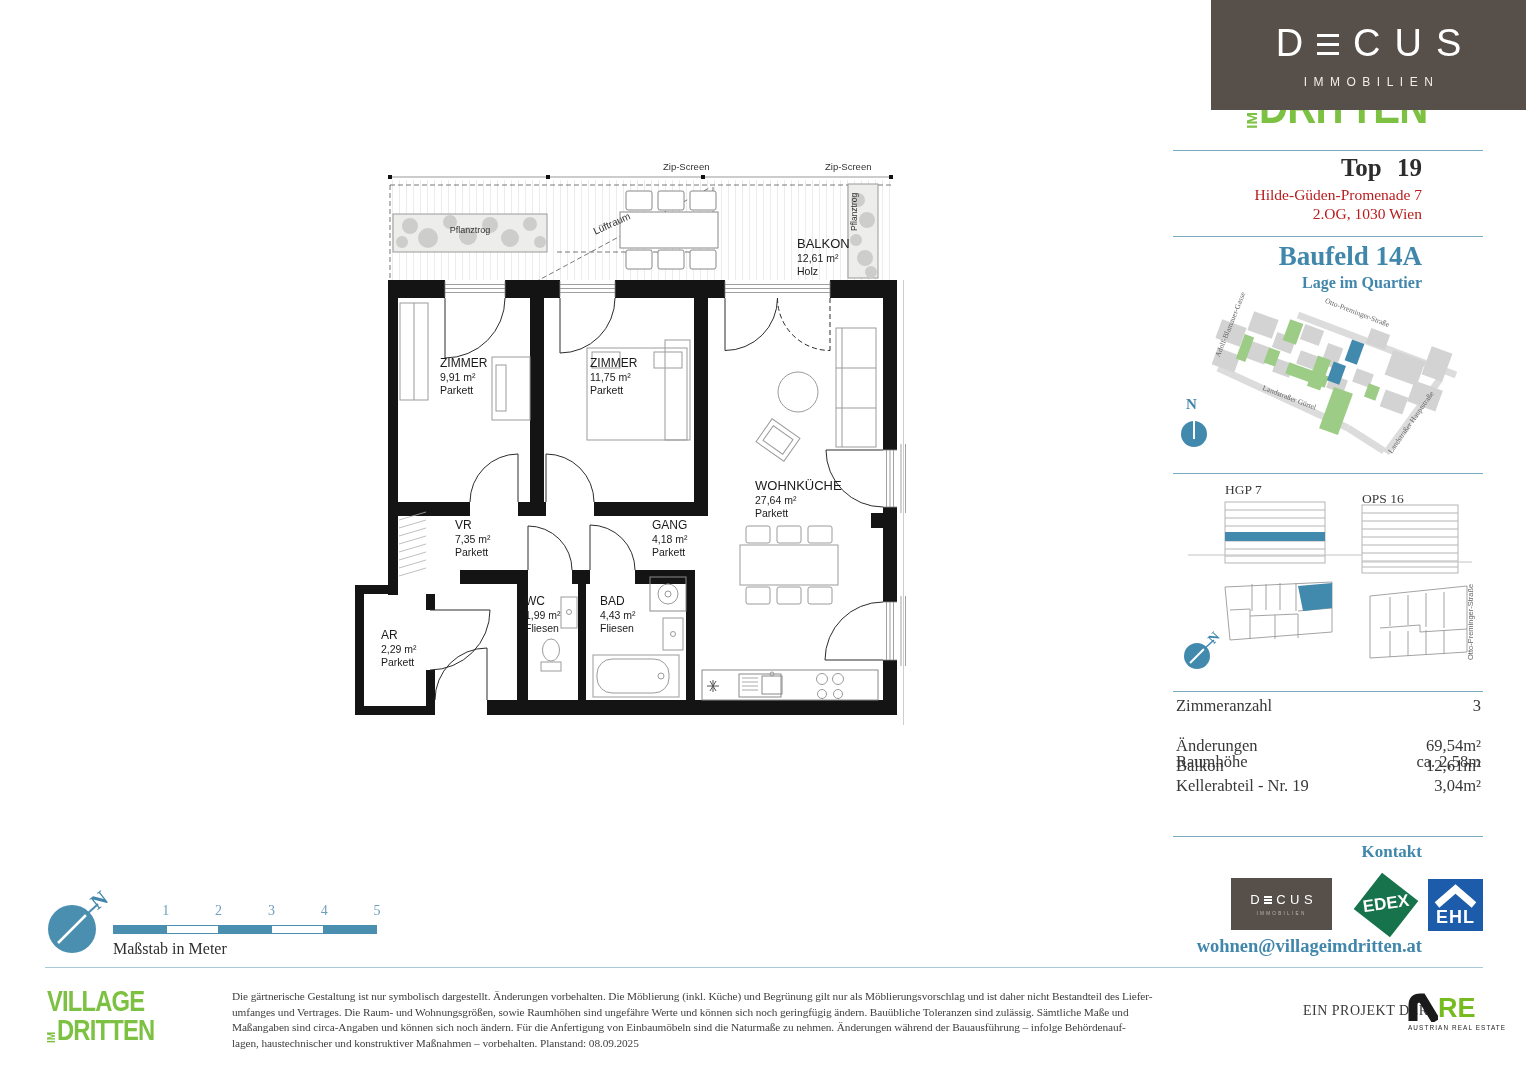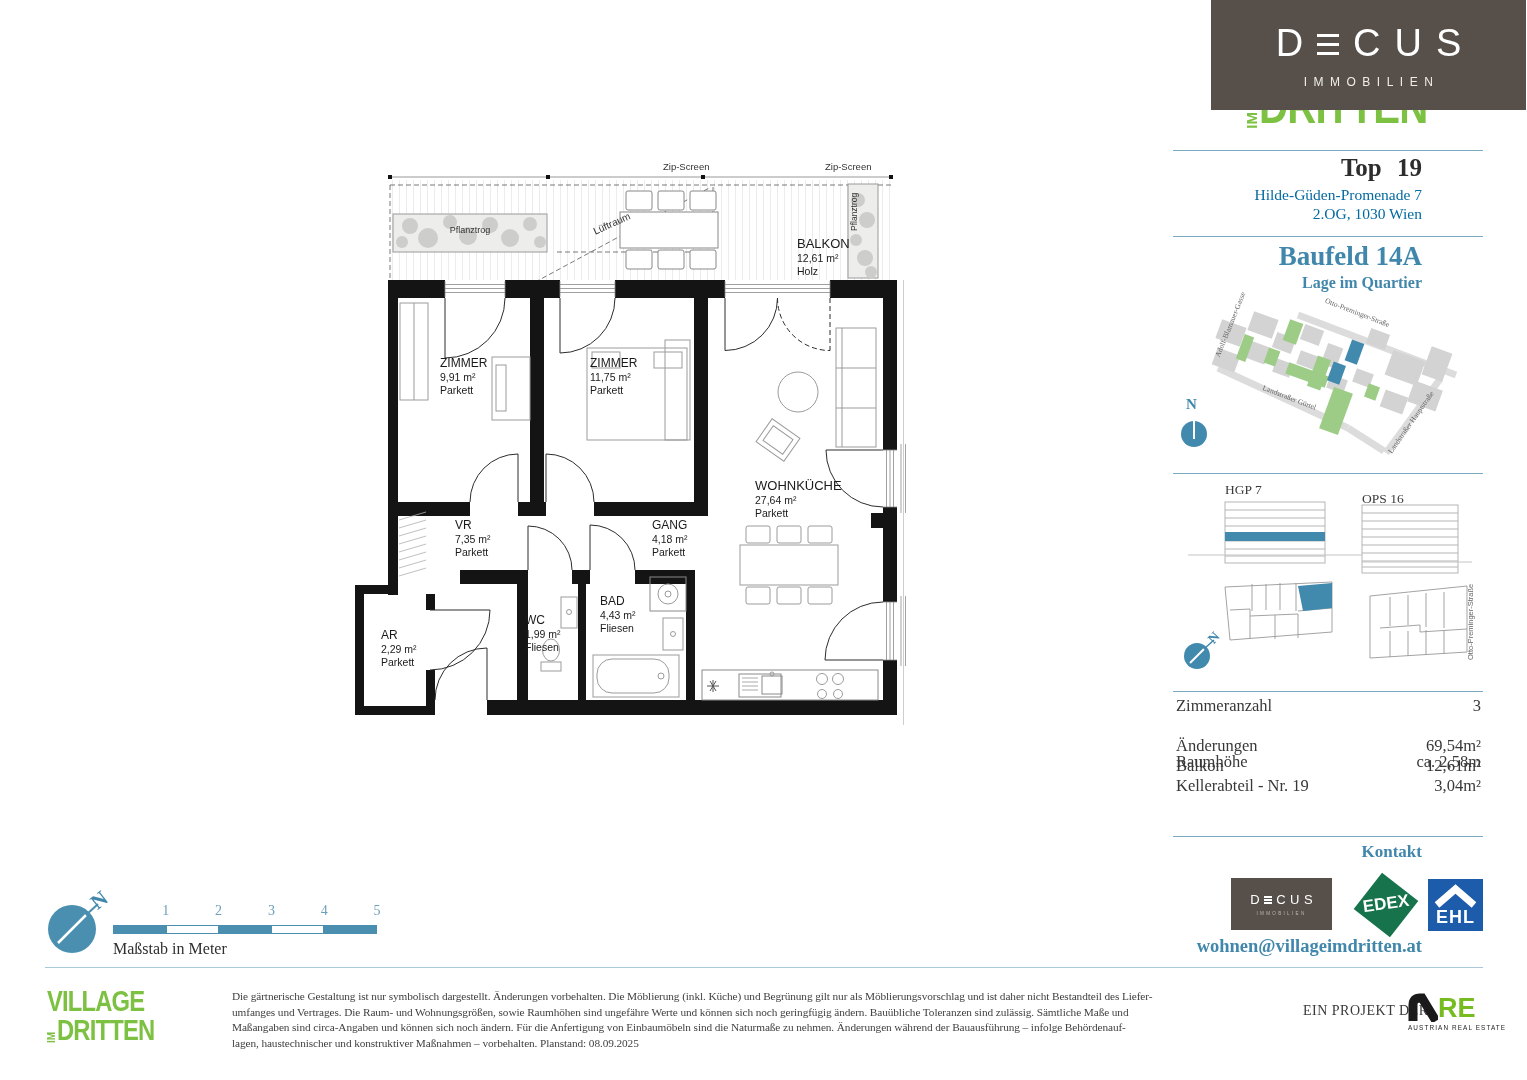--- a/index.html
+++ b/index.html
@@ -5,21 +5,21 @@
   html,body{margin:0;padding:0;background:#fff;}
   .page{position:relative;width:1527px;height:1080px;background:#fff;overflow:hidden;
         font-family:"Liberation Serif",serif;color:#333;}
   .abs{position:absolute;}
   .hline{position:absolute;height:1px;background:#7aa9c2;}
   .hline-light{position:absolute;height:1px;background:#a9c8d8;}
 
   
   .side-right{position:absolute;left:1112px;width:310px;text-align:right;}
   .top19{font-weight:bold;font-size:25px;color:#2d2d2d;word-spacing:9px;}
-  .addr{font-size:15.5px;color:#0369a1;}
+  .addr{font-size:15.5px;color:#b91c1c;}
   .baufeld{font-weight:bold;font-size:27px;color:#4187ac;}
   .lage{font-weight:bold;font-size:16px;color:#4187ac;}
   .bldg-label{position:absolute;font-size:13.5px;color:#3a3a3a;}
   .street-label{position:absolute;font-size:7.5px;color:#666;white-space:nowrap;}
   .compass-n{position:absolute;font-weight:bold;color:#4187ac;font-size:15px;}
 
   
   .fact-row{position:absolute;left:1176px;width:305px;display:flex;justify-content:space-between;
             font-size:16.5px;color:#383838;}
 
@@ -287,21 +287,21 @@
   <div class="room-label" style="left:455px;top:518px;">
     <div class="rn">VR</div>
     <div class="ra">7,35 m²</div>
     <div class="rf">Parkett</div>
   </div>
   <div class="room-label" style="left:652px;top:518px;">
     <div class="rn">GANG</div>
     <div class="ra">4,18 m²</div>
     <div class="rf">Parkett</div>
   </div>
-  <div class="room-label" style="left:525px;top:594px;margin-top:19px;">
+  <div class="room-label" style="left:525px;top:594px;">
     <div class="rn">WC</div>
     <div class="ra">1,99 m²</div>
     <div class="rf">Fliesen</div>
   </div>
   <div class="room-label" style="left:600px;top:594px;">
     <div class="rn">BAD</div>
     <div class="ra">4,43 m²</div>
     <div class="rf">Fliesen</div>
   </div>
   <div class="room-label" style="left:381px;top:628px;">

